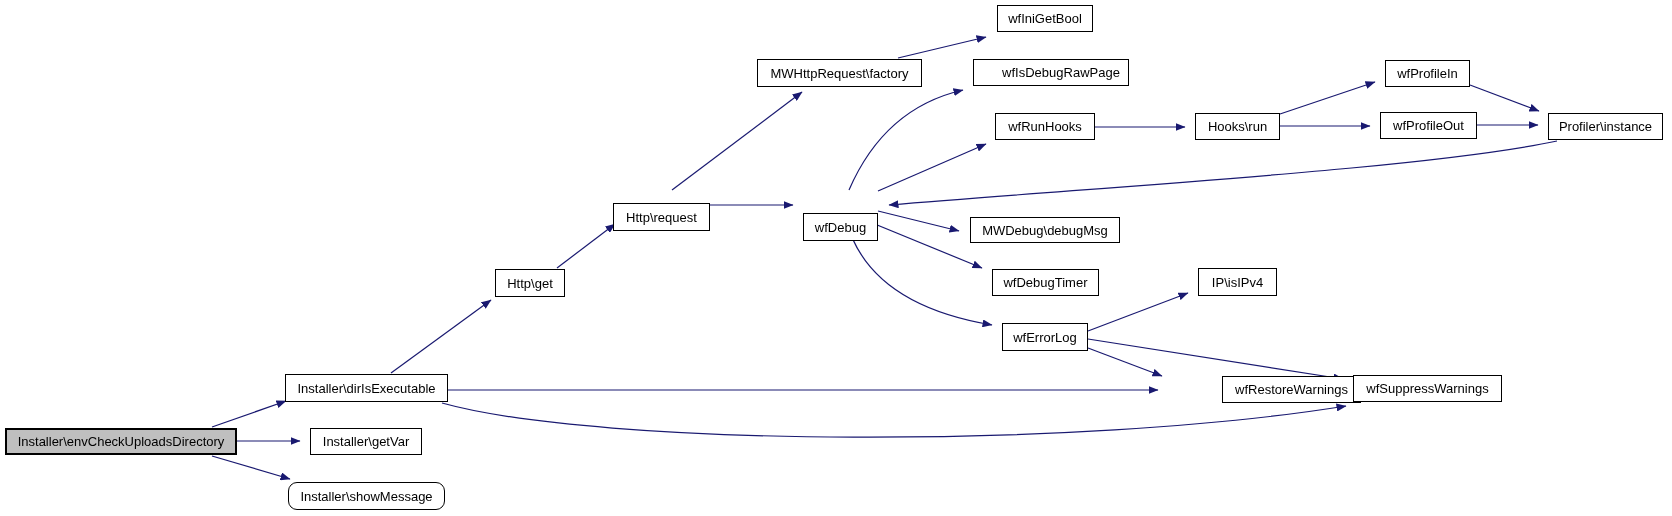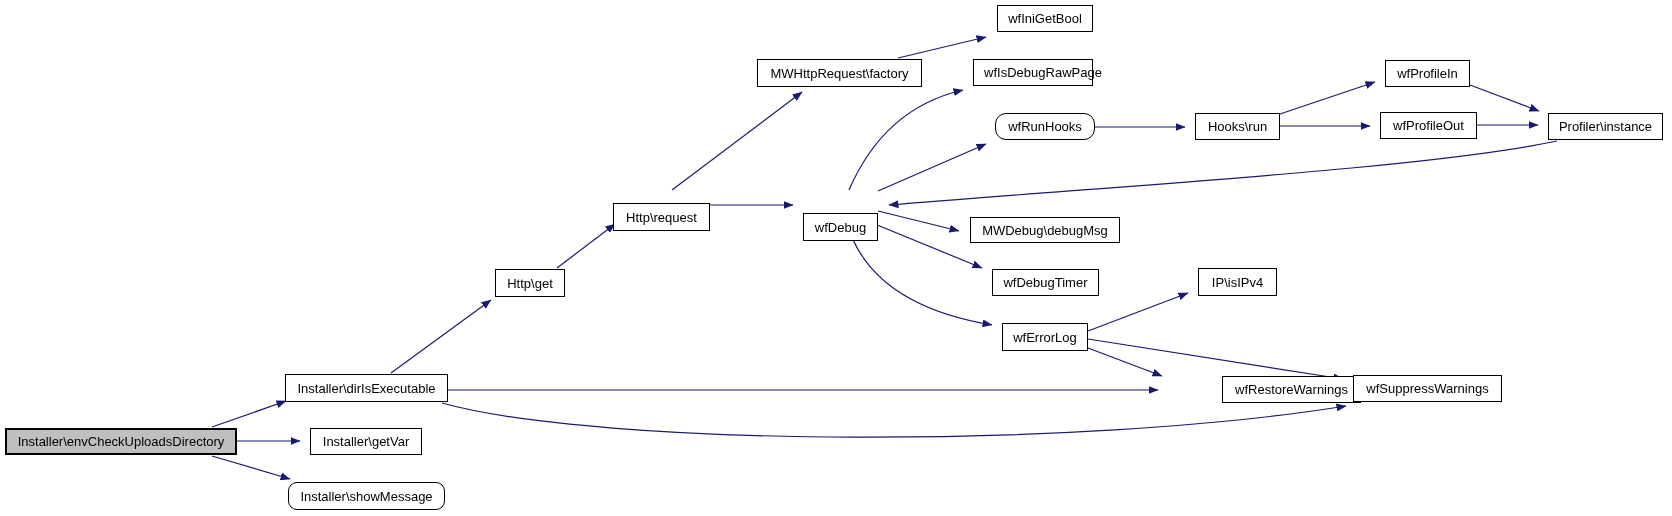--- a/index.html
+++ b/index.html
@@ -105,27 +105,27 @@
       </div>
       <div class="node" style="left: 613px; top: 191px; width: 97px; height: 28px; margin-top: 12px;">
         <span>Http\request</span>
       </div>
       <div class="node" style="left: 757px; top: 59px; width: 165px; height: 28px;">
         <span>MWHttpRequest\factory</span>
       </div>
       <div class="node" style="left: 997px; top: 5px; width: 96px; height: 27px;">
         <span>wfIniGetBool</span>
       </div>
-      <div class="node" style="left: 973px; top: 59px; width: 120px; height: 27px; padding-left: 20px;">
+      <div class="node" style="left: 973px; top: 59px; width: 156px; height: 27px; padding-left: 20px;">
         <span>wfIsDebugRawPage</span>
       </div>
       <div class="node" style="left: 803px; top: 191px; width: 75px; height: 28px; margin-top: 22px;">
         <span>wfDebug</span>
       </div>
-      <div class="node" style="left: 995px; top: 113px; width: 100px; height: 27px; border-radius: 11px;">
+      <div class="node" style="left: 995px; top: 113px; width: 100px; height: 27px;">
         <span>wfRunHooks</span>
       </div>
       <div class="node" style="left: 1195px; top: 113px; width: 85px; height: 27px;">
         <span>Hooks\run</span>
       </div>
       <div class="node" style="left: 1385px; top: 60px; width: 85px; height: 27px;">
         <span>wfProfileIn</span>
       </div>
       <div class="node" style="left: 1380px; top: 112px; width: 97px; height: 27px;">
         <span>wfProfileOut</span>

